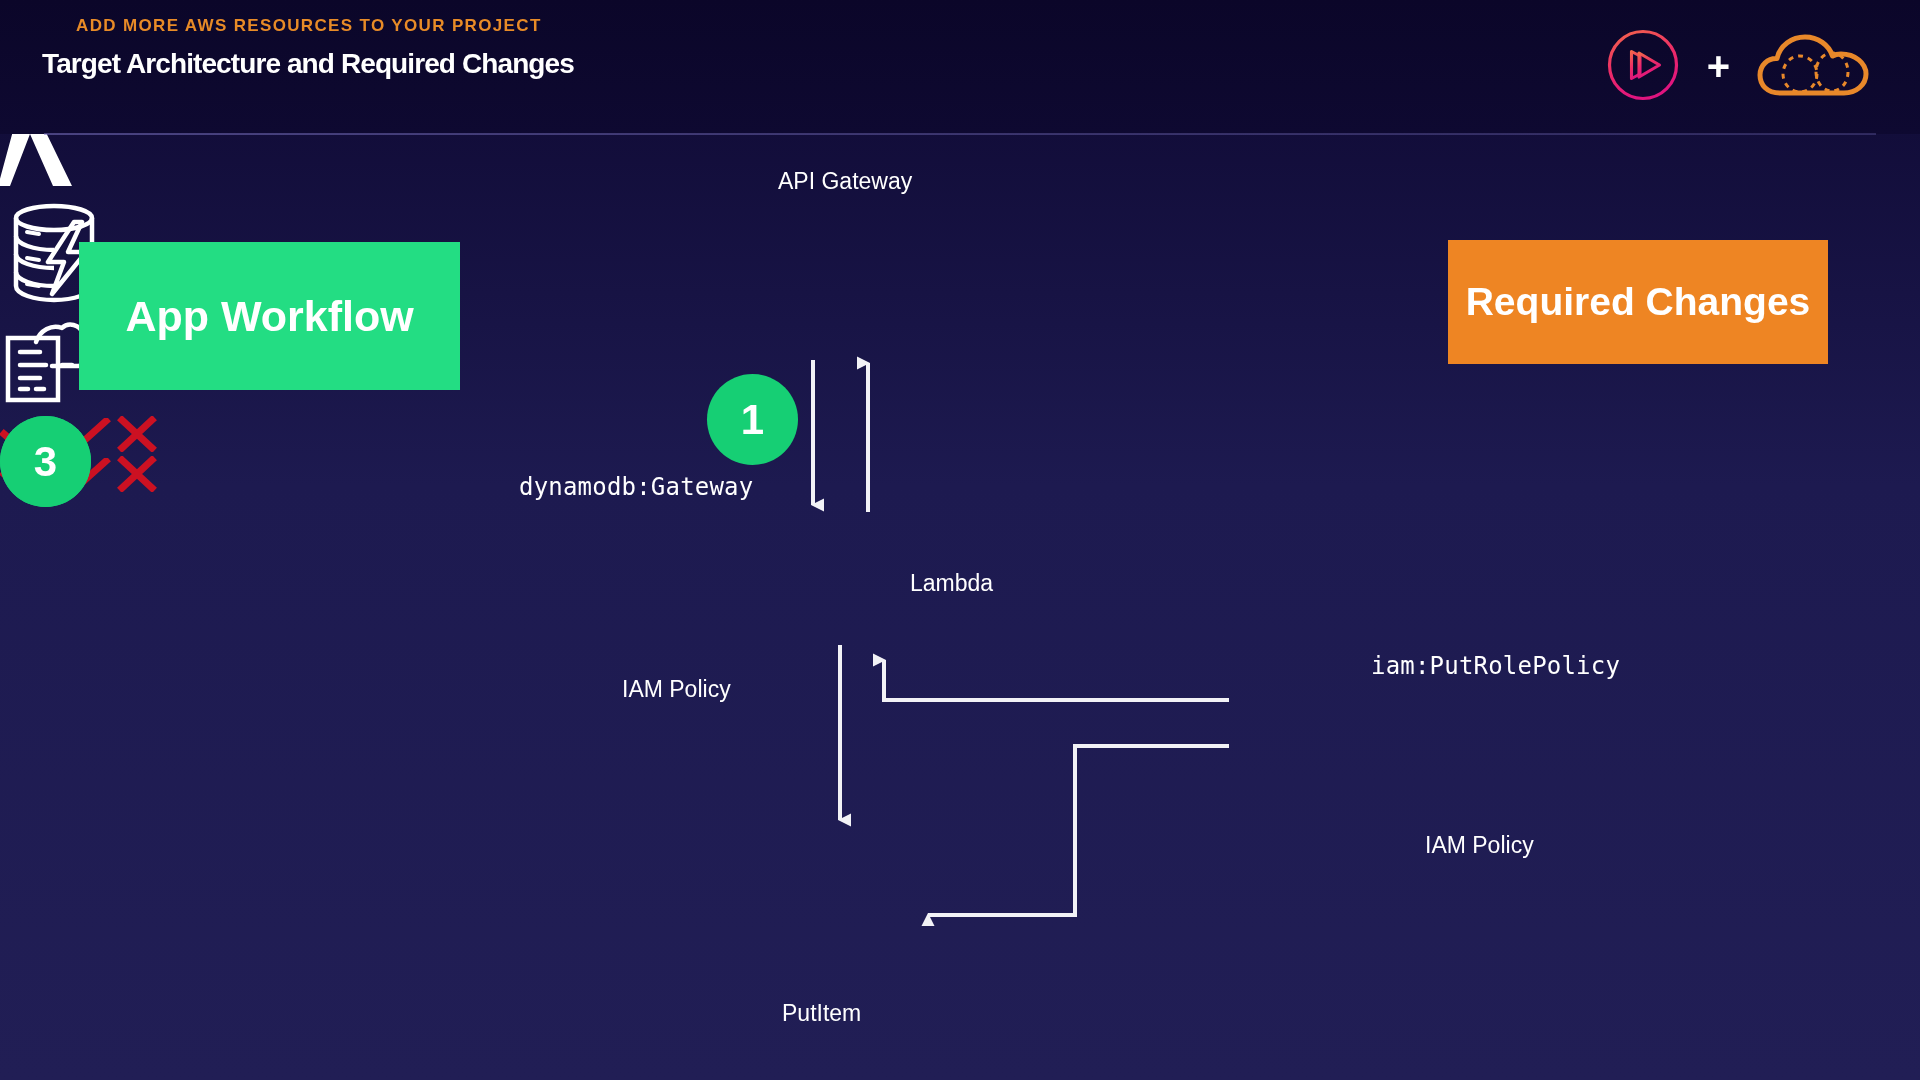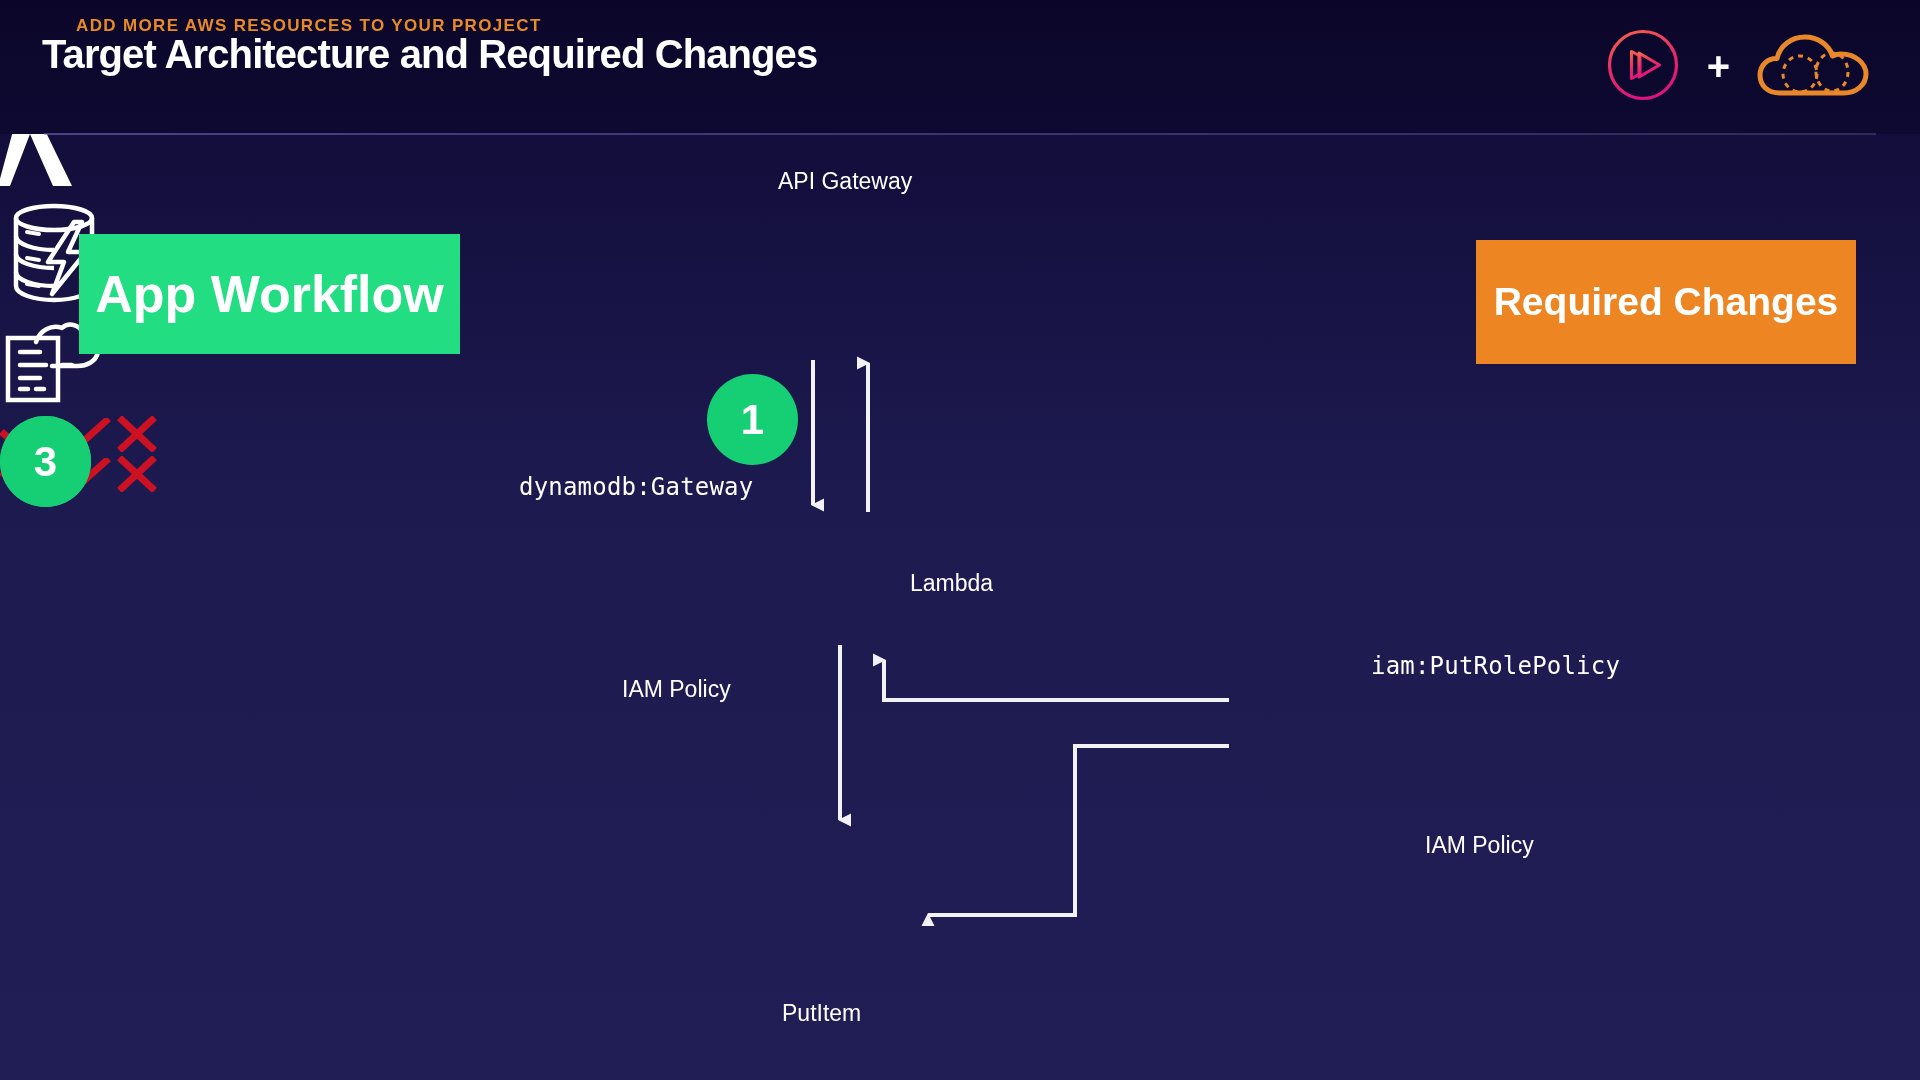--- a/index.html
+++ b/index.html
@@ -39,22 +39,22 @@
     font-size: 17px;
     font-weight: bold;
     letter-spacing: 1.35px;
     color: #e88b27;
     text-transform: uppercase;
     white-space: nowrap;
     margin-left: 32px;
   }
   #page-title {
     position: absolute;
-    left: 42px; top: 32px;
-    font-size: 40px;
+    left: 42px; top: 48px;
+    font-size: 28px;
     font-weight: bold;
     letter-spacing: -0.9px;
     color: #ffffff;
     white-space: nowrap;
   }
 
   
   #logo-group {
     position: absolute;
     right: 44px; top: 28px;
@@ -76,32 +76,31 @@
     position: absolute;
     display: flex;
     align-items: center;
     justify-content: center;
     text-align: center;
     font-weight: bold;
     color: #ffffff;
     line-height: 1.12;
   }
   #badge-app-workflow {
-    left: 79px; top: 234px;
-    width: 381px; height: 120px;
+    left: 79px; top: 242px;
+    width: 381px; height: 148px;
     background: #23dd83;
-    font-size: 52px;
+    font-size: 43px;
   }
   #badge-required-changes {
     left: 1448px; top: 240px;
     width: 380px; height: 124px;
     background: #ee8523;
     font-size: 39px;
     padding: 0 10px;
-    margin-left: 28px;
   }
 
   
   #diagram {
     position: absolute;
     left: 0; top: 0;
     width: 1920px; height: 1080px;
     pointer-events: none;
   }
 

